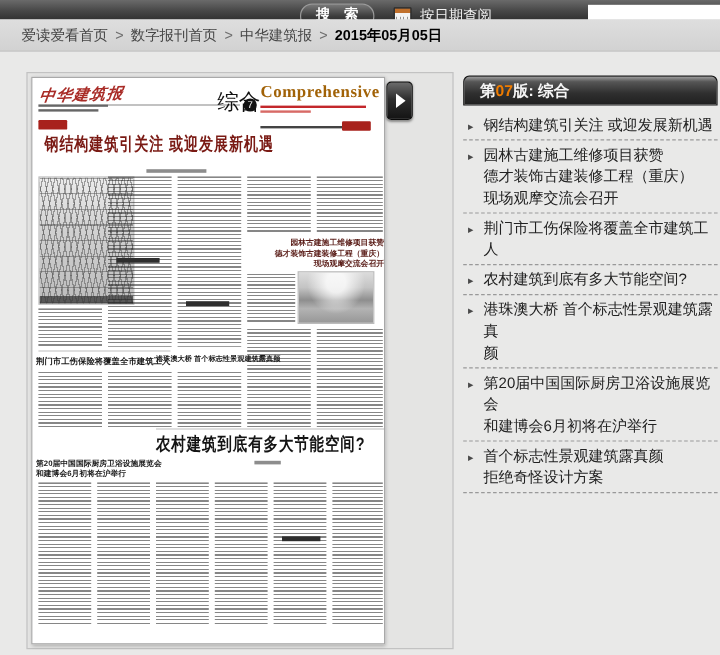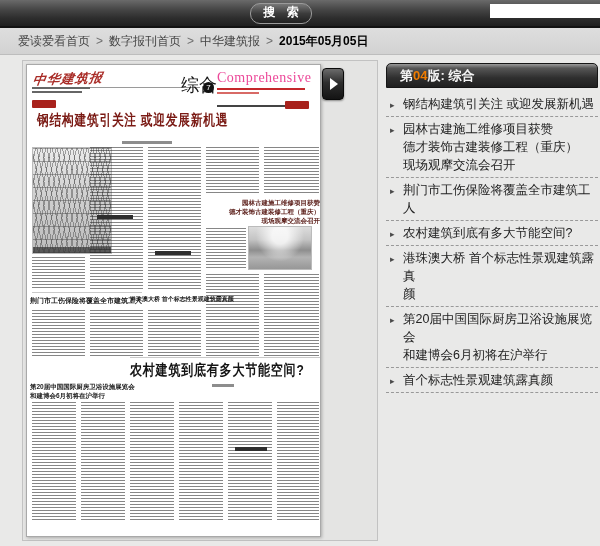--- a/index.html
+++ b/index.html
@@ -21,21 +21,21 @@
     background:linear-gradient(180deg,#787878 0%,#3c3c3c 50%,#1f1f1f 100%);}
   .date-browse{position:absolute;left:328px;top:5px;height:16px;display:flex;align-items:center;}
   .cal{display:inline-block;width:13px;height:12px;border:1px solid #2b2b2b;border-radius:1px;
     background:
       repeating-linear-gradient(90deg, rgba(130,130,130,.85) 0 1px, transparent 1px 3px) 1px 7px/11px 4px no-repeat,
       linear-gradient(180deg,#c0702c 0 4px,#f3f3f3 4px);}
   .date-browse-label{color:#f2f2f2;font-size:12px;margin-left:7px;}
   .white-box{position:absolute;right:0;top:4px;width:110px;height:14px;background:#fff;}
 
   
-  .breadcrumb{position:absolute;left:0;top:28px;width:600px;height:27px;
+  .breadcrumb{position:absolute;left:0;top:16px;width:600px;height:27px;
     background:linear-gradient(180deg,#dedede,#d2d2d2);border-bottom:1px solid #bdbdbd;
     font-size:12px;line-height:27px;color:#454545;padding-left:18px;box-sizing:border-box;}
   .crumb{color:#454545;cursor:pointer;}
   .crumb-sep{color:#6f6f6f;margin:0 6px;}
   .crumb-current{color:#000;font-weight:bold;}
 
   
   .viewer{position:absolute;left:22px;top:60px;width:356px;height:481px;
     background:#e4e4e3;border:1px solid #c2c2c2;box-sizing:border-box;}
   .np-page{position:absolute;left:3px;top:3px;width:295px;height:473px;background:#fff;
@@ -49,21 +49,21 @@
 
   
   .logo{font-size:13px;font-weight:bold;font-style:italic;color:#a92c27;
     transform:skewX(-10deg) rotate(-2deg);letter-spacing:1px;white-space:nowrap;}
   .bar{background:#666;}
   .redbar{background:#c3272b;}
   .tag{background:#a8221c;border-radius:1px;}
   .sec-cn{font-size:18px;font-weight:normal;color:#111;}
   .pgcircle{width:11px;height:11px;border-radius:50%;background:#111;color:#fff;font-size:8px;
     line-height:11px;text-align:center;}
-  .sec-en{font-size:14px;font-weight:normal;color:#ec4899;
+  .sec-en{font-size:14px;font-weight:bold;color:#a16207;
     font-family:"Liberation Serif","DejaVu Serif",serif;letter-spacing:.5px;}
   .h1{font-size:15px;font-weight:bold;color:#7a1a14;white-space:nowrap;
     transform:scaleX(.78);transform-origin:0 50%;letter-spacing:1px;}
   .feature-h{font-size:15px;font-weight:bold;color:#141414;white-space:nowrap;
     transform:scaleX(.8);transform-origin:0 50%;letter-spacing:1px;}
   .mini-h{font-weight:bold;color:#1a1a1a;white-space:nowrap;}
   .rblock{font-size:6.5px;font-weight:bold;color:#5a1d18;text-align:right;line-height:9px;}
   .tx{background-image:repeating-linear-gradient(180deg,rgba(35,35,35,.55) 0 1px,transparent 1px 3px);}
   .subhead{background:#2e2e2e;}
   .photo1{background:
@@ -90,20 +90,24 @@
   .sb-line{position:relative;padding-left:17px;line-height:18px;font-size:12.5px;color:#222;}
   .blt{position:absolute;left:4px;top:1px;font-size:9px;color:#4a4a4a;}
 </style>
 </head>
 <body>
 
 <div class="screen">
 
   <div class="topbar">
     <div class="search-btn">搜 索</div>
+    <div class="date-browse">
+      <span class="cal"></span>
+      <span class="date-browse-label">按日期查阅</span>
+    </div>
     <div class="white-box"></div>
   </div>
 
   <div class="breadcrumb">
     <span class="crumb">爱读爱看首页</span><span class="crumb-sep">&gt;</span><span class="crumb">数字报刊首页</span><span class="crumb-sep">&gt;</span><span class="crumb">中华建筑报</span><span class="crumb-sep">&gt;</span><span class="crumb-current">2015年05月05日</span>
   </div>
 
   <div class="viewer">
     <div class="np-page">
 
@@ -168,21 +172,21 @@
       <div class="abs subhead" style="left:208px;top:382px;width:32px;height:4px;"></div>
     </div>
 
     <div class="next-btn">
       <span class="tri"></span>
     </div>
   </div>
 
   <div class="sidebar">
     <div class="sb-head">
-      <span>第</span><span class="sb-num">04</span><span>版: 综合</span>
+      <span>第</span><span class="sb-num">07</span><span>版: 综合</span>
     </div>
     <ul class="sb-list">
         <li class="sb-item">
           <div class="sb-line"><span class="blt">▸</span><span>钢结构建筑引关注 或迎发展新机遇</span></div>
         </li>
         <li class="sb-item">
           <div class="sb-line"><span class="blt">▸</span><span>园林古建施工维修项目获赞</span></div>
           <div class="sb-line"><span>德才装饰古建装修工程（重庆）</span></div>
           <div class="sb-line"><span>现场观摩交流会召开</span></div>
         </li>
@@ -195,17 +199,18 @@
         <li class="sb-item">
           <div class="sb-line"><span class="blt">▸</span><span>港珠澳大桥 首个标志性景观建筑露真</span></div>
           <div class="sb-line"><span>颜</span></div>
         </li>
         <li class="sb-item">
           <div class="sb-line"><span class="blt">▸</span><span>第20届中国国际厨房卫浴设施展览会</span></div>
           <div class="sb-line"><span>和建博会6月初将在沪举行</span></div>
         </li>
         <li class="sb-item">
           <div class="sb-line"><span class="blt">▸</span><span>首个标志性景观建筑露真颜</span></div>
+          <div class="sb-line"><span>拒绝奇怪设计方案</span></div>
         </li>
       </ul>
   </div>
 
 </div>
 
 </body></html>

